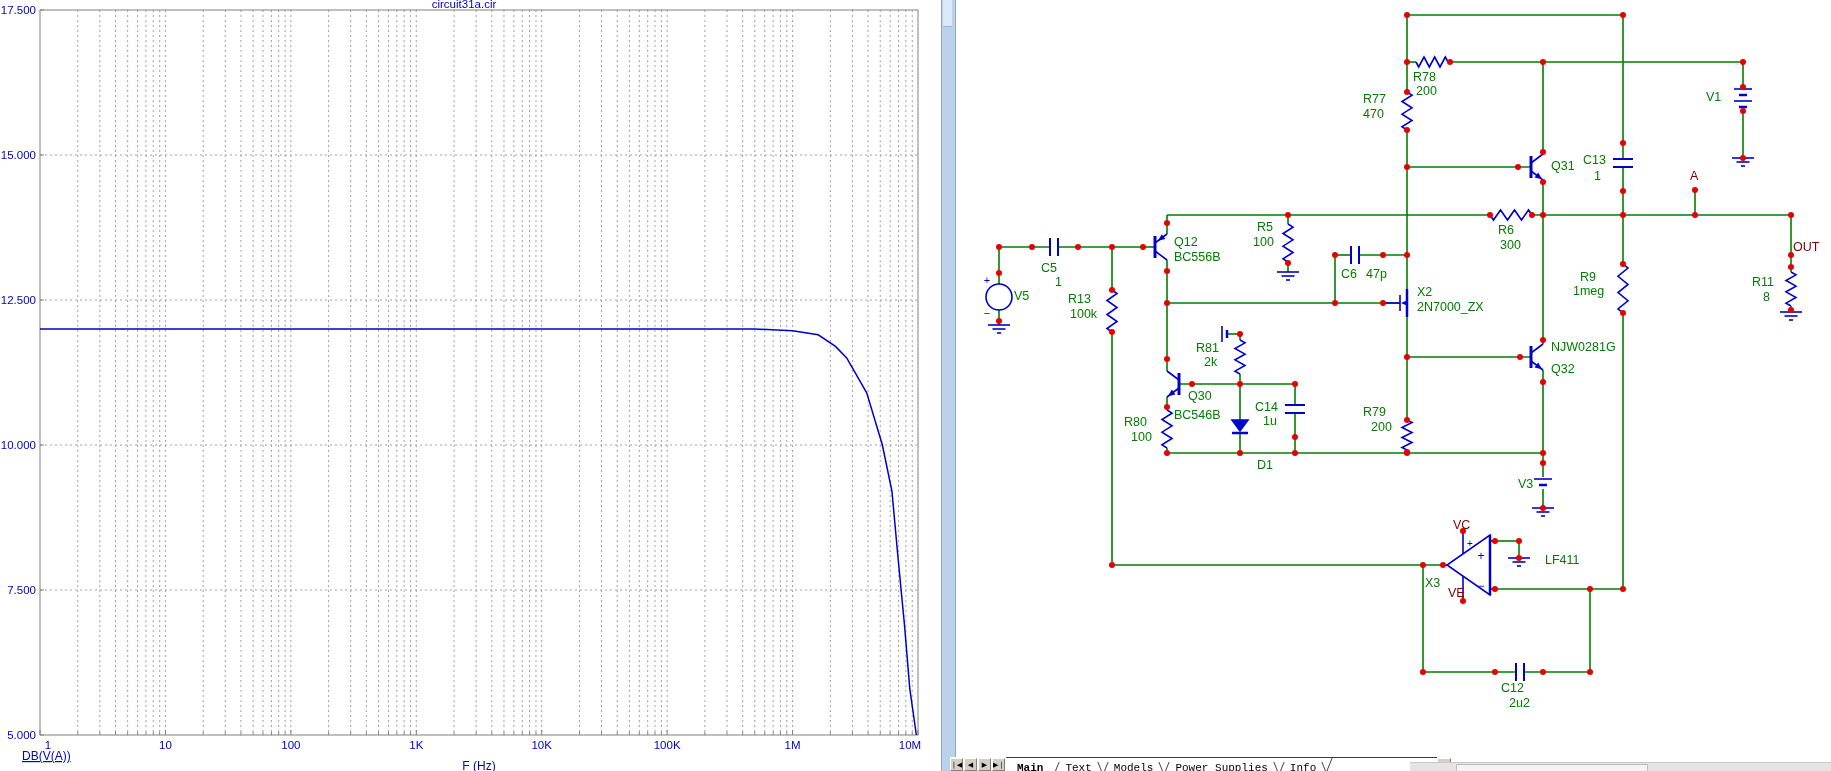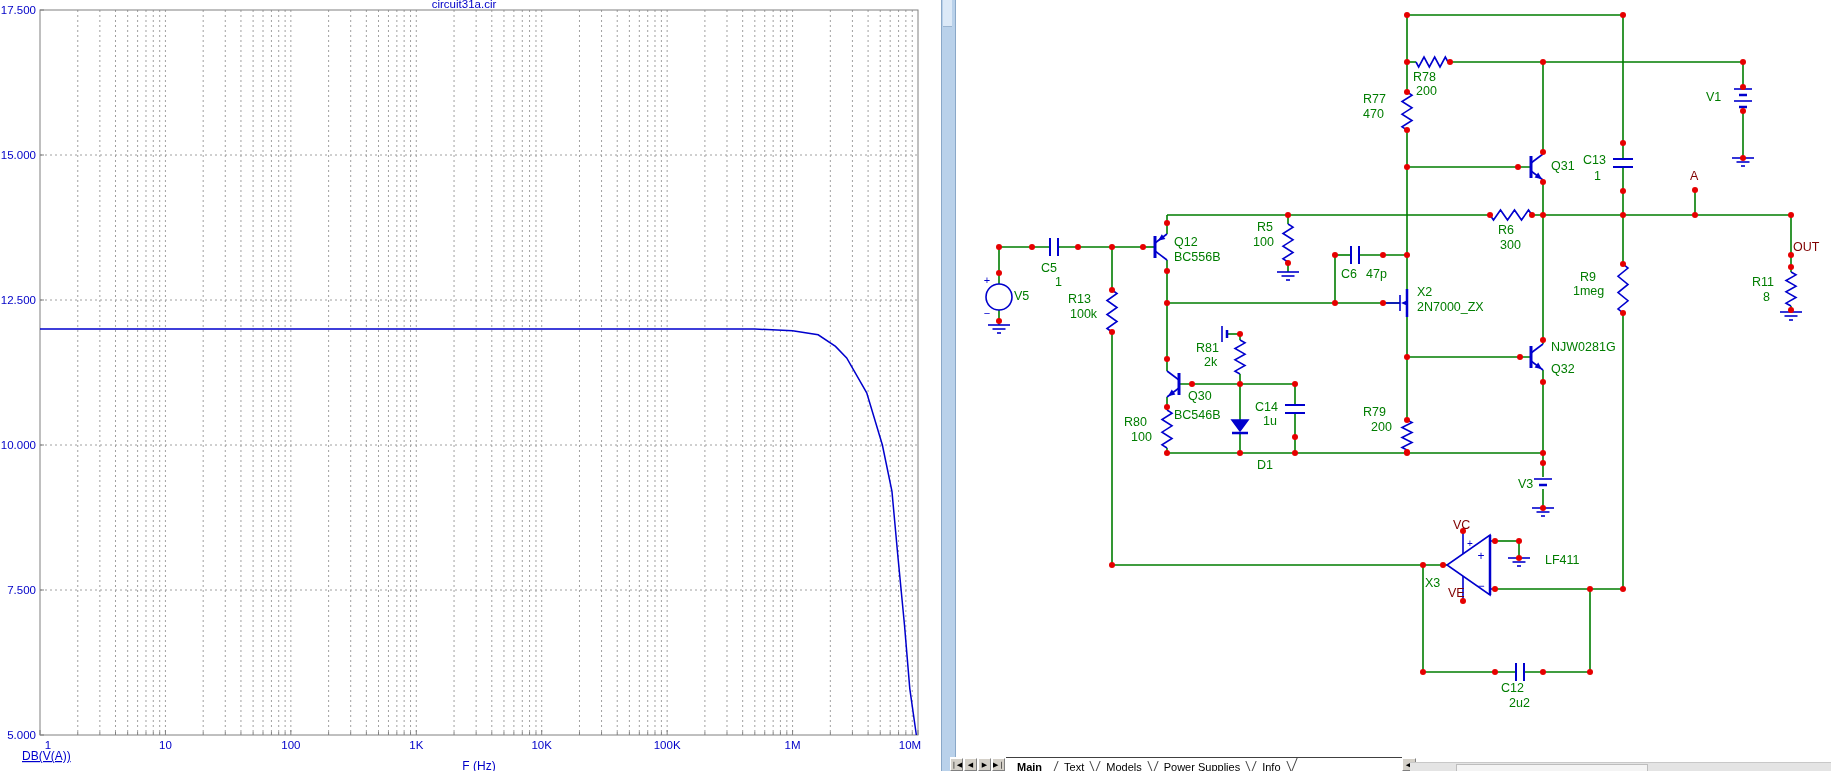--- a/index.html
+++ b/index.html
@@ -8,21 +8,21 @@
   svg{position:absolute;left:0;top:0;}
   #splitter{position:absolute;left:941px;top:0;width:13px;height:771px;
             background:#b9d1ea;border-left:1px solid #8aa8c8;border-right:1px solid #8aa8c8;}
   #splitter .grip{position:absolute;left:1px;top:0;width:9px;height:26px;background:#dcE9f7;border-bottom:1px solid #9ab4d0;}
   #tabbar{position:absolute;left:950px;top:757px;width:881px;height:14px;background:#fff;
           font-size:11px;color:#000;white-space:nowrap;}
   #tabbar .navbtns{display:inline-block;vertical-align:top;}
   .navbtn{display:inline-block;width:13px;height:13px;margin-right:1px;background:#d4d0c8;
           border:1px solid #808080;border-top-color:#fff;border-left-color:#fff;
           font-size:7px;line-height:12px;text-align:center;color:#000;box-sizing:border-box;}
-  .tabstrip{display:inline-block;vertical-align:top;border-top:1px solid #404040;height:13px;}
+  .tabstrip{display:inline-block;vertical-align:top;border-top:1px solid #404040;height:13px;font-family:Liberation Mono, monospace;}
   .tab{display:inline-block;position:relative;padding:0 11px;height:13px;line-height:13px;}
   .tab.active{font-weight:bold;}
   .tab:not(.active)::before{content:"";position:absolute;left:2px;top:0;bottom:0;width:0;
           border-left:1px solid #404040;transform:skewX(-22deg);}
   .tab:not(.active)::after{content:"";position:absolute;right:2px;top:0;bottom:0;width:0;
           border-right:1px solid #404040;transform:skewX(22deg);}
   .tabfill{display:inline-block;position:relative;width:110px;height:13px;}
   .tabfill::before{content:"";position:absolute;left:2px;top:0;bottom:0;width:0;
           border-left:1px solid #404040;transform:skewX(-22deg);}
   .scrollbtn{display:inline-block;width:14px;height:13px;background:#d4d0c8;border:1px solid #808080;

